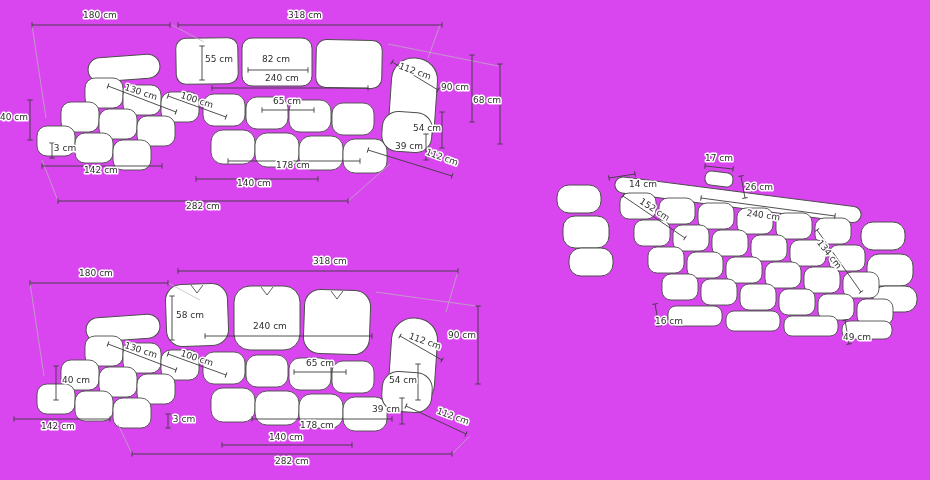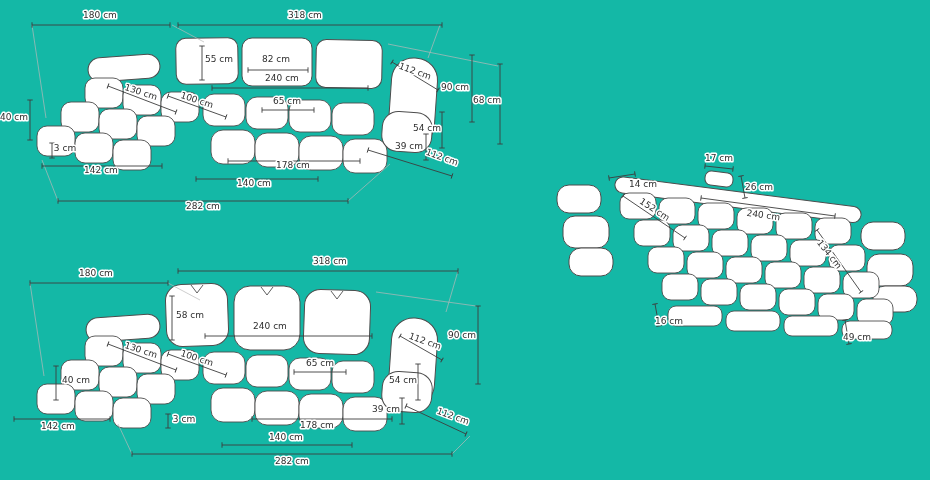--- a/index.html
+++ b/index.html
@@ -1,16 +1,16 @@
 <!DOCTYPE html>
 <html><head>
 <meta charset="utf-8">
 <style>
   html,body{margin:0;padding:0;background:#fff;}
-  .sheet{position:relative;width:930px;height:480px;background:#14b8a6;overflow:hidden;
+  .sheet{position:relative;width:930px;height:480px;background:#d946ef;overflow:hidden;
          font-family:"DejaVu Sans",sans-serif;}
   .sheet svg{position:absolute;}
   text.dim{font-family:"DejaVu Sans",sans-serif;font-size:9px;fill:#2e2e2e;text-anchor:middle;
            paint-order:stroke;stroke:#ffffff;stroke-width:3px;stroke-linejoin:round;}
   .dline{stroke:#3c3c3c;stroke-width:0.9;fill:none;}
   .eline{stroke:#b9b9b9;stroke-width:0.7;fill:none;}
   .mod{fill:#ffffff;stroke:#4d4d4d;stroke-width:1;}
   .mod2{fill:#ffffff;stroke:#4d4d4d;stroke-width:0.9;}
   .tie{fill:none;stroke:#4d4d4d;stroke-width:0.9;}
 </style>

